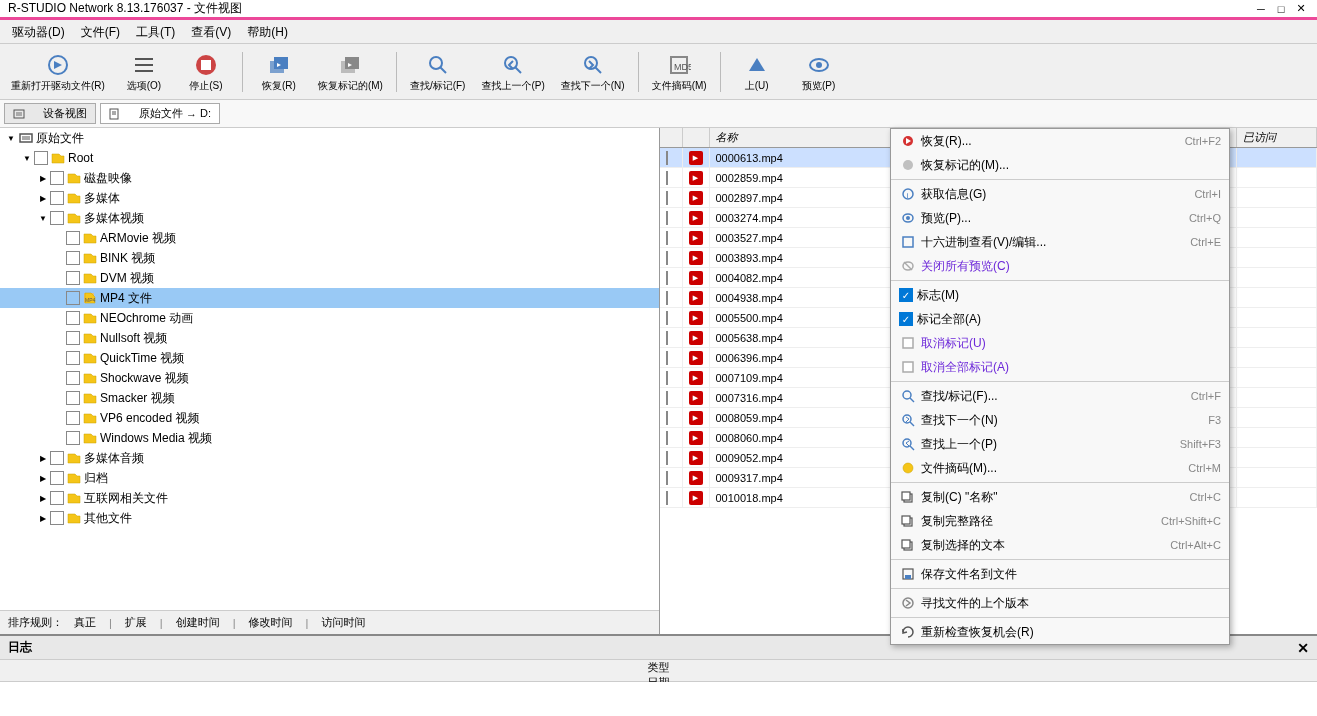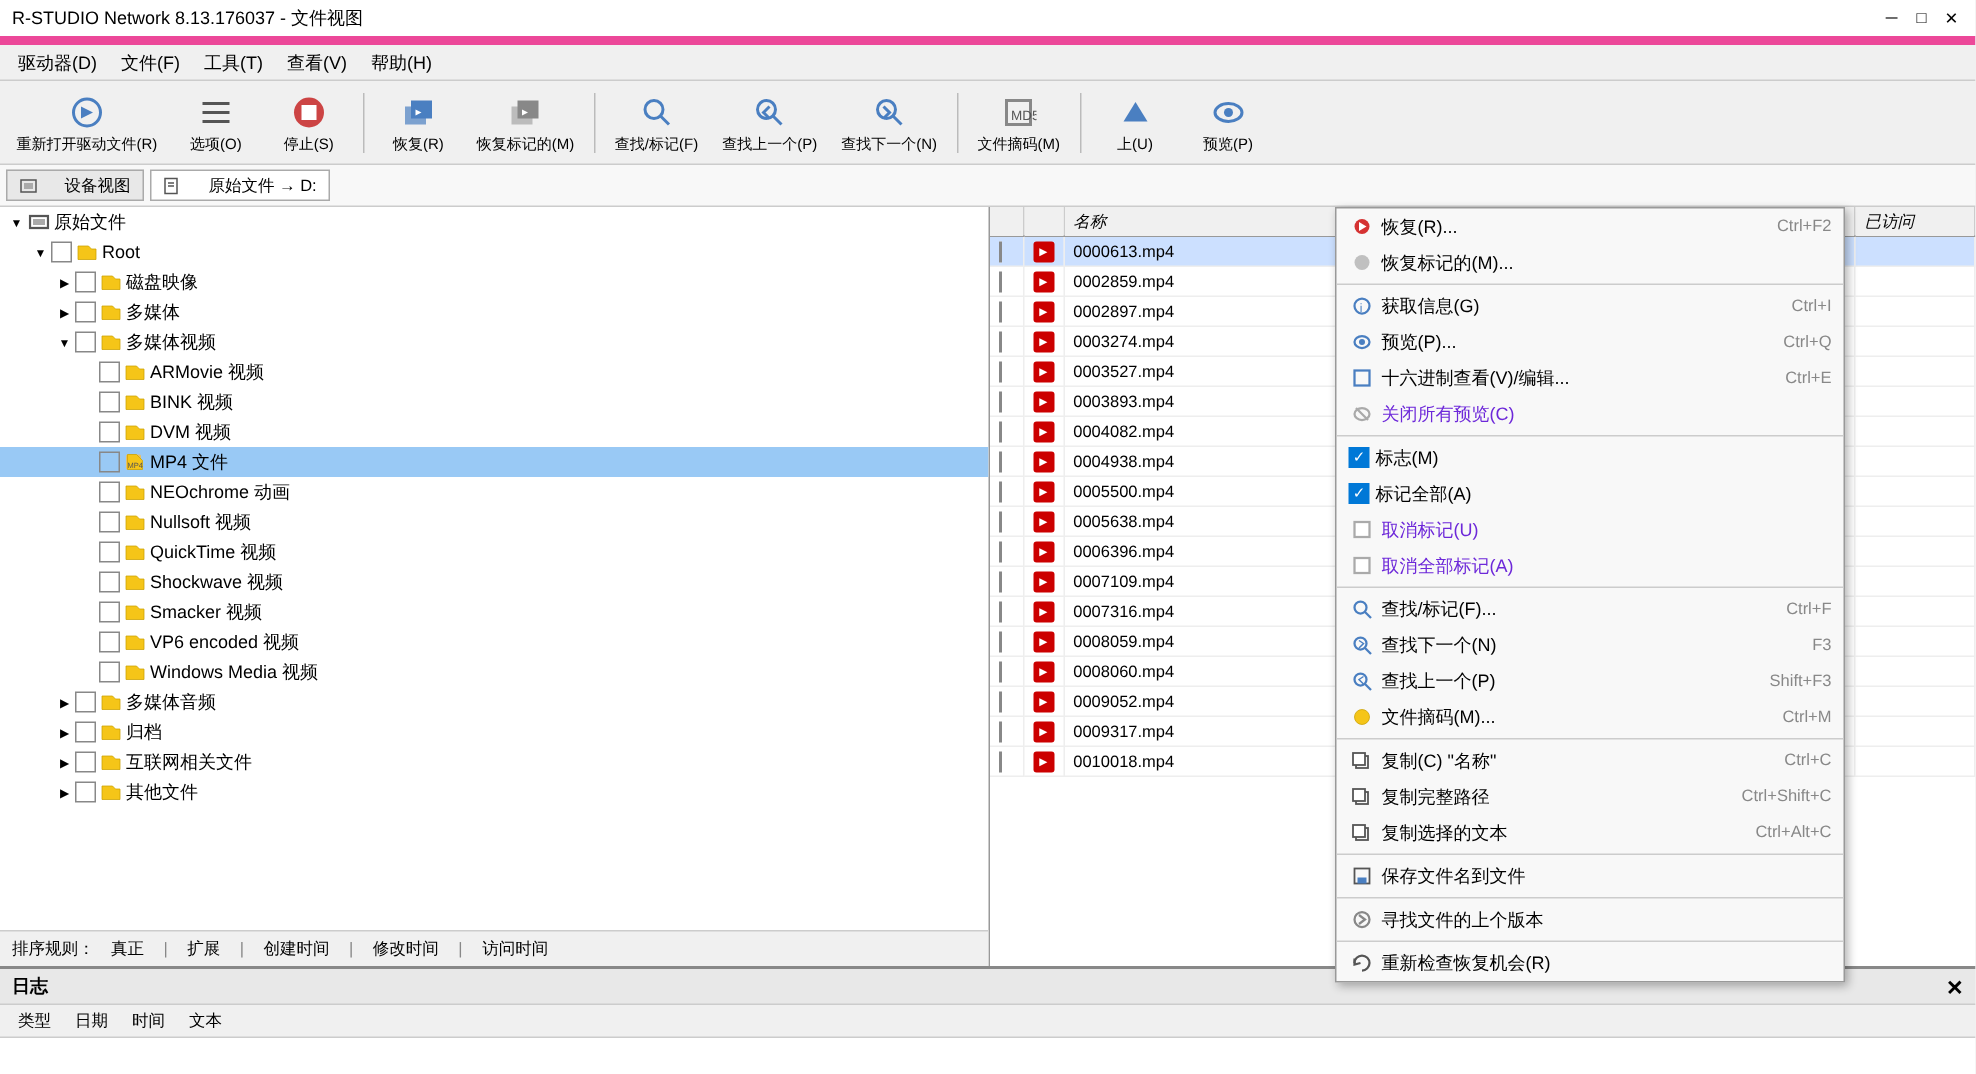--- a/index.html
+++ b/index.html
@@ -1,19 +1,19 @@
 <!DOCTYPE html>
 <html><head>
   <meta charset="utf-8">
   <style>
     * { margin: 0; padding: 0; box-sizing: border-box; }
     body { font-family: 'Microsoft YaHei', 'SimSun', Arial, sans-serif; font-size: 12px; background: #f0f0f0; width: 1317px; height: 716px; overflow: hidden; user-select: none; }
     
     
-    #title-bar { background: #fff; height: 30px; display: flex; align-items: center; justify-content: space-between; padding: 0 8px; border-bottom: 6px solid #ec4899; }
+    #title-bar { background: #fff; height: 20px; display: flex; align-items: center; justify-content: space-between; padding: 0 8px; border-bottom: 3px solid #ec4899; }
     #title-controls { display: flex; gap: 4px; }
     .title-btn { width: 16px; height: 16px; display: flex; align-items: center; justify-content: center; cursor: pointer; font-size: 11px; color: #000; }
 
     
     #menu-bar { background: #f0f0f0; height: 24px; display: flex; align-items: flex-end; padding: 0 4px; border-bottom: 1px solid #ccc; }
     .menu-item { padding: 2px 8px; cursor: pointer; font-size: 12px; }
 
     
     #toolbar { background: #f0f0f0; height: 56px; display: flex; align-items: center; padding: 4px 4px; border-bottom: 1px solid #ccc; gap: 2px; }
     .toolbar-btn { display: flex; flex-direction: column; align-items: center; justify-content: center; padding: 2px 6px; min-width: 60px; cursor: pointer; height: 48px; border: 1px solid transparent; }
@@ -58,21 +58,21 @@
     .file-icon-mp4 { width: 14px; height: 14px; background: #cc0000; color: #fff; font-size: 7px; display: inline-flex; align-items: center; justify-content: center; border-radius: 2px; }
 
     
     #sort-bar { height: 24px; background: #f0f0f0; border-top: 1px solid #ccc; display: flex; align-items: center; padding: 0 8px; gap: 2px; font-size: 11px; }
     .sort-item { padding: 1px 8px; cursor: pointer; border: 1px solid transparent; }
     .sort-sep { color: #888; margin: 0 2px; }
 
     
     #log-area { height: 120px; background: #f8f8f8; border-top: 2px solid #888; display: flex; flex-direction: column; }
     #log-header { height: 24px; background: #e8e8e8; display: flex; align-items: center; padding: 0 8px; font-size: 12px; font-weight: bold; border-bottom: 1px solid #ccc; }
-    #log-table-header { display: flex; height: 22px; align-items: center; border-bottom: 1px solid #ccc; background: #f0f0f0; padding: 0 4px; }
+    #log-table-header { display: flex; height: 22px; align-items: center; border-bottom: 1px solid #ccc; background: #f0f0f0; padding: 0 4px; flex-direction: column; }
     .log-col { font-size: 11px; padding: 0 8px; }
 
     
     #context-menu { position: absolute; top: 0; left: 230px; width: 340px; background: #f8f8f8; border: 1px solid #999; box-shadow: 2px 2px 6px rgba(0,0,0,0.3); z-index: 100; }
     .ctx-item { display: flex; align-items: center; padding: 3px 8px; cursor: pointer; font-size: 12px; height: 24px; }
     .ctx-item.disabled { color: #6d28d9; cursor: default; }
     .ctx-sep { height: 1px; background: #ccc; margin: 2px 0; }
     .ctx-icon { width: 18px; height: 18px; display: flex; align-items: center; justify-content: center; margin-right: 4px; flex-shrink: 0; }
     .ctx-label { flex: 1; }
     .ctx-shortcut { color: #888; font-size: 11px; }

